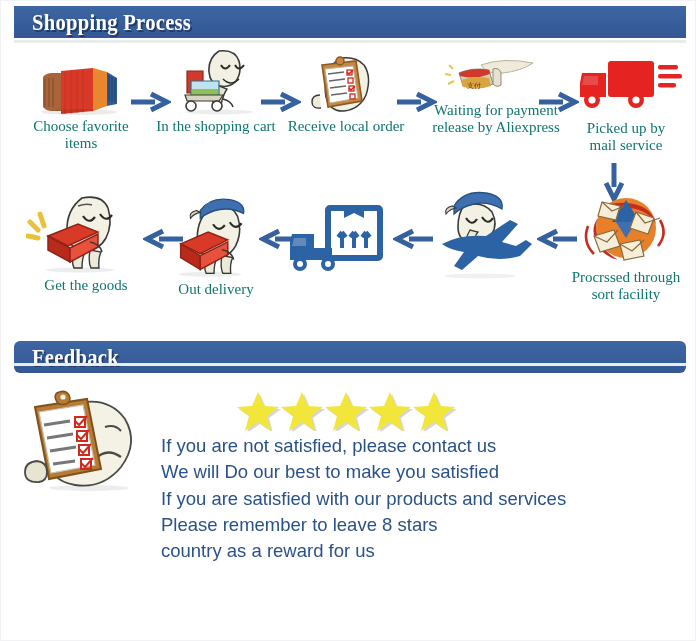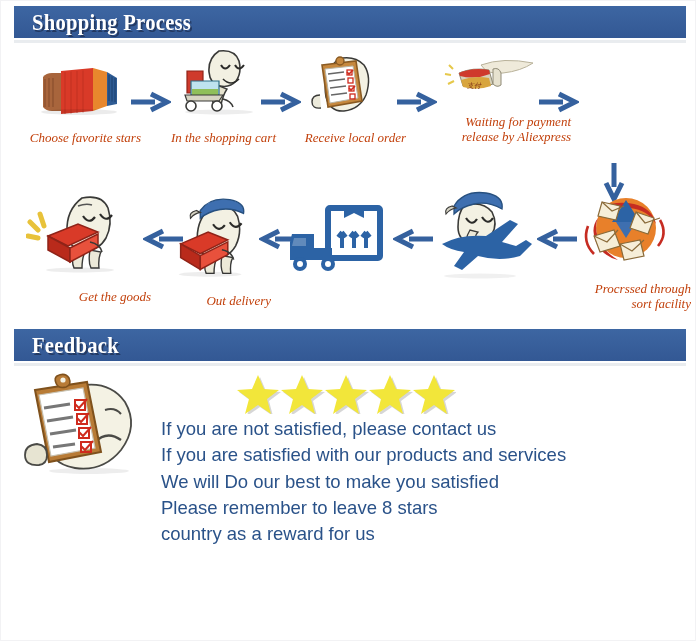--- a/index.html
+++ b/index.html
@@ -29,67 +29,66 @@
     font-family:"Liberation Serif", serif;
     font-weight:bold;
     font-size:24px;
     letter-spacing:.3px;
     transform:scaleX(.86);
     transform-origin:left center;
     text-shadow:2px 2px 0 rgba(20,30,55,.55);
     white-space:nowrap;
   }
   #banner-shopping{top:5px;}
-  #banner-feedback{top:328px;}
+  #banner-feedback{top:340px;border-radius:6px;}
 
   .banner-underline{
     position:absolute;left:13px;width:672px;height:3px;
     background:#e9ecef;
   }
   #ul-shopping{top:39px;}
   #ul-feedback{top:362px;}
 
   
   .proc-row{position:absolute;left:0;width:696px;}
   #proc-row-1{top:52px;height:105px;}
   #proc-row-2{top:185px;height:140px;}
 
   .step{
     position:absolute;
-    text-align:right;
+    text-align:center;
     width:120px;
-    font-style:italic;
   }
   .step .art{
     position:relative;
     height:58px;
     display:flex;align-items:flex-end;justify-content:center;
   }
   .step .caption{
     font-family:"Liberation Serif", serif;
-    font-size:13px;
-    color:#c2410c;
+    font-size:15px;
+    color:#0f766e;
     line-height:1.15;
-    margin-top:16px;
+    margin-top:3px;
     white-space:pre-line;
   }
 
   
   .arrow{
     position:absolute;
     color:#35619e;
     font-size:30px;
     line-height:1;
     font-family:"DejaVu Sans", sans-serif;
     font-weight:bold;
   }
   .arrow svg{display:block;}
 
   
-  #feedback-body{position:absolute;left:0;top:365px;width:696px;height:200px;}
+  #feedback-body{position:absolute;left:0;top:382px;width:696px;height:200px;}
   #stars{
     position:absolute;left:233px;top:6px;
     width:222px;height:42px;
   }
   #stars svg{display:block;}
   #feedback-lines{
     position:absolute;left:160px;top:50px;
     font-family:"Liberation Sans", sans-serif;
     font-size:18.5px;
     color:#2a5289;
@@ -118,21 +117,21 @@
           <path d="M8 18 q3 -4 9 -4 l10 0 q5 0 7 4 l0 30 q-2 4 -7 4 l-10 0 q-6 0 -9 -4 z" fill="#a8653c"></path>
           <path d="M10 20 l0 28 M14 19 l0 29 M18 19 l0 29" stroke="#8a4f2d" stroke-width="1.2" fill="none"></path>
           <path d="M26 12 l32 -3 l0 43 l-32 3 z" fill="#d93a28"></path>
           <path d="M30 13 l0 42 M36 12.5 l0 42 M42 12 l0 42 M48 11.5 l0 42" stroke="#b62b1c" stroke-width="1" fill="none" opacity=".65"></path>
           <path d="M58 9 l14 4 l0 34 l-14 5 z" fill="#e8872d"></path>
           <path d="M72 13 l10 6 l0 26 l-10 2 z" fill="#2f5c94"></path>
           <path d="M74 16 l0 26 M77 17.5 l0 25 M80 19 l0 24" stroke="#1e4372" stroke-width="1.1" fill="none"></path>
           <ellipse cx="44" cy="53" rx="38" ry="3" fill="#000" opacity=".08"></ellipse>
         </svg>
       </div>
-      <div class="caption">Choose favorite stars</div>
+      <div class="caption">Choose favorite items</div>
     </div>
 
     <div class="arrow" style="left:128px;top:38px;">
       <svg width="42" height="22" viewBox="0 0 42 22">
           <path d="M2 11 L26 11 M22 3 L38 11 L22 19" stroke="#35619e" stroke-width="5" fill="none" stroke-linecap="butt" stroke-linejoin="miter"></path>
         </svg>
     </div>
 
     <div class="step" style="left:155px;top:-4px;">
       <div class="art" style="height:66px;">
@@ -203,20 +202,38 @@
       <div class="caption">Waiting for payment
 release by Aliexpress</div>
     </div>
 
     <div class="arrow" style="left:536px;top:38px;">
       <svg width="42" height="22" viewBox="0 0 42 22">
           <path d="M2 11 L26 11 M22 3 L38 11 L22 19" stroke="#35619e" stroke-width="5" fill="none"></path>
         </svg>
     </div>
 
+    <div class="step" style="left:565px;top:-4px;width:120px;">
+      <div class="art" style="height:68px;">
+        <svg width="112" height="62" viewBox="0 0 112 62">
+          <rect x="38" y="6" width="46" height="36" rx="3" fill="#e52421"></rect>
+          <path d="M12 18 l24 0 l0 24 l-26 0 l0 -14 z" fill="#e52421"></path>
+          <path d="M14 21 l14 0 l0 9 l-16 0 z" fill="#ffffff" opacity=".18"></path>
+          <circle cx="22" cy="45" r="8" fill="#e52421"></circle>
+          <circle cx="22" cy="45" r="3.6" fill="#ffffff"></circle>
+          <circle cx="66" cy="45" r="8" fill="#e52421"></circle>
+          <circle cx="66" cy="45" r="3.6" fill="#ffffff"></circle>
+          <rect x="88" y="10" width="20" height="4.5" rx="2" fill="#e52421"></rect>
+          <rect x="88" y="19" width="24" height="4.5" rx="2" fill="#e52421"></rect>
+          <rect x="88" y="28" width="18" height="4.5" rx="2" fill="#e52421"></rect>
+        </svg>
+      </div>
+      <div class="caption">Picked up by
+mail service</div>
+    </div>
   </div>
 
   <div class="arrow" style="left:601px;top:160px;">
     <svg width="24" height="42" viewBox="0 0 24 42">
         <path d="M12 2 L12 26 M4 22 L12 38 L20 22" stroke="#35619e" stroke-width="5" fill="none"></path>
       </svg>
   </div>
 
   <div class="proc-row" id="proc-row-2">
 
@@ -403,20 +420,20 @@
           <g transform="translate(178,2)">
             <path d="M22 1 L28 15 L43 16 L31 25 L35 40 L22 31 L9 40 L13 25 L1 16 L16 15 Z" fill="#000" opacity=".16" transform="translate(2,2)"></path>
             <path d="M22 1 L28 15 L43 16 L31 25 L35 40 L22 31 L9 40 L13 25 L1 16 L16 15 Z" fill="#f2e63a"></path>
           </g>
         </g>
       </svg>
     </div>
 
     <div id="feedback-lines">
       <div>If you are not satisfied, please contact us</div>
+      <div>We will Do our best to make you satisfied</div>
       <div>If you are satisfied with our products and services</div>
-      <div>We will Do our best to make you satisfied</div>
       <div>Please remember to leave 8 stars</div>
       <div>country as a reward for us</div>
     </div>
   </div>
 
 </div>
 
 </body></html>

